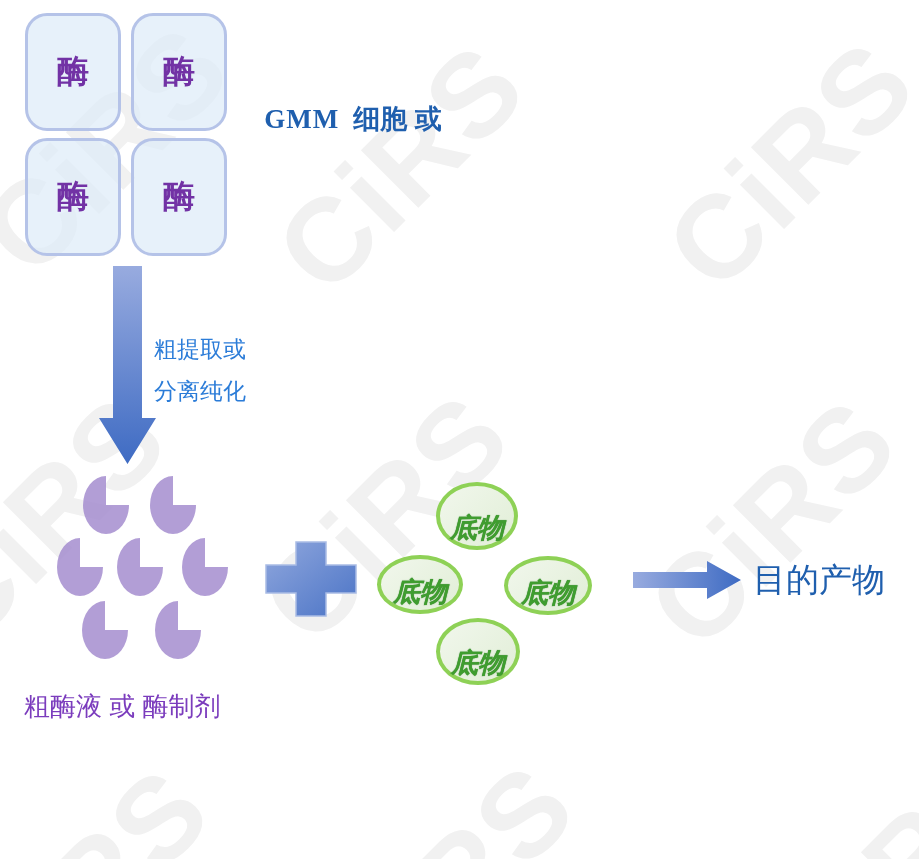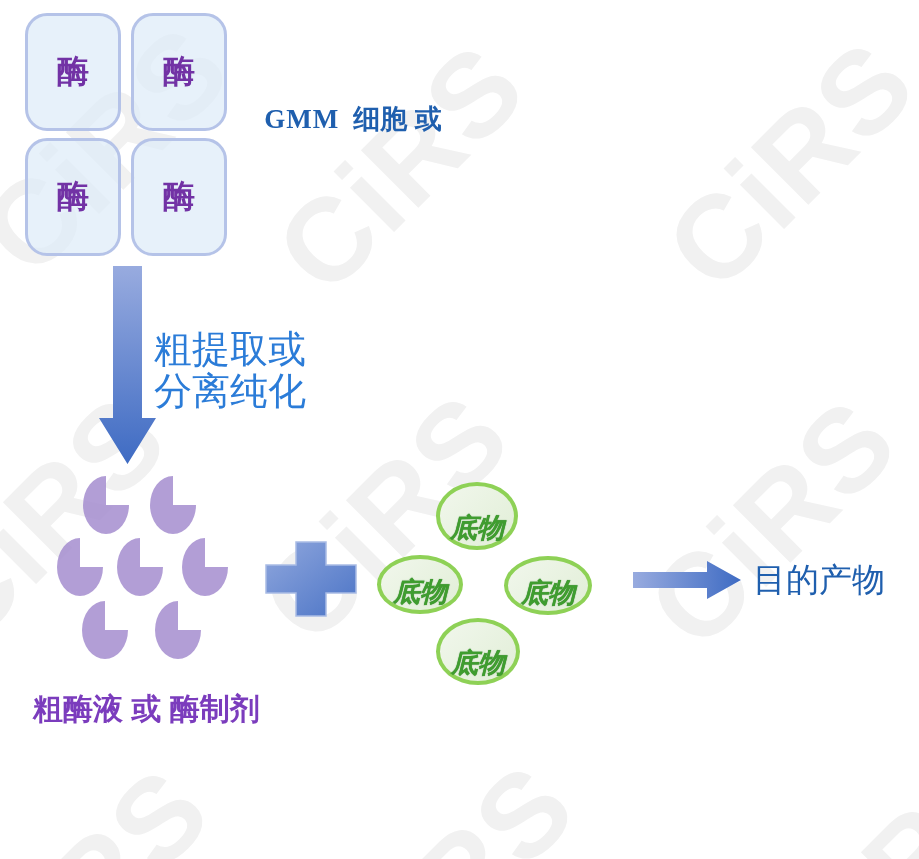--- a/index.html
+++ b/index.html
@@ -23,25 +23,25 @@
   }
   .cell-label{font-size:32px;font-weight:600;color:#7232a5;}
   
   .gmm-caption{
     position:absolute;left:228px;top:101px;width:250px;text-align:center;
     color:#1f5fae;font-weight:bold;font-size:27px;line-height:36px;white-space:nowrap;
   }
   .gmm-caption .latin{font-family:"Liberation Serif",serif;letter-spacing:1px;}
   .gmm-caption .sp{display:inline-block;width:14px;}
   .proc-label{
-    position:absolute;left:154px;top:328px;color:#2b7cd8;font-size:38px;line-height:42px;
+    position:absolute;left:154px;top:328px;color:#2b7cd8;font-size:23px;line-height:42px;
     white-space:nowrap;
   }
   .cluster-caption{
-    position:absolute;left:33px;top:689px;color:#7b3cbd;font-size:30px;white-space:nowrap;font-weight:bold;
+    position:absolute;left:24px;top:689px;color:#7b3cbd;font-size:26px;white-space:nowrap;
   }
   .product-label{
     position:absolute;left:753px;top:558px;color:#1f5fae;font-size:33px;font-weight:normal;
     white-space:nowrap;
   }
   .main-title{
     position:absolute;left:320px;top:781px;color:#0d0d0d;font-size:56px;
     font-family:"Liberation Serif",serif;white-space:nowrap;
   }
   

